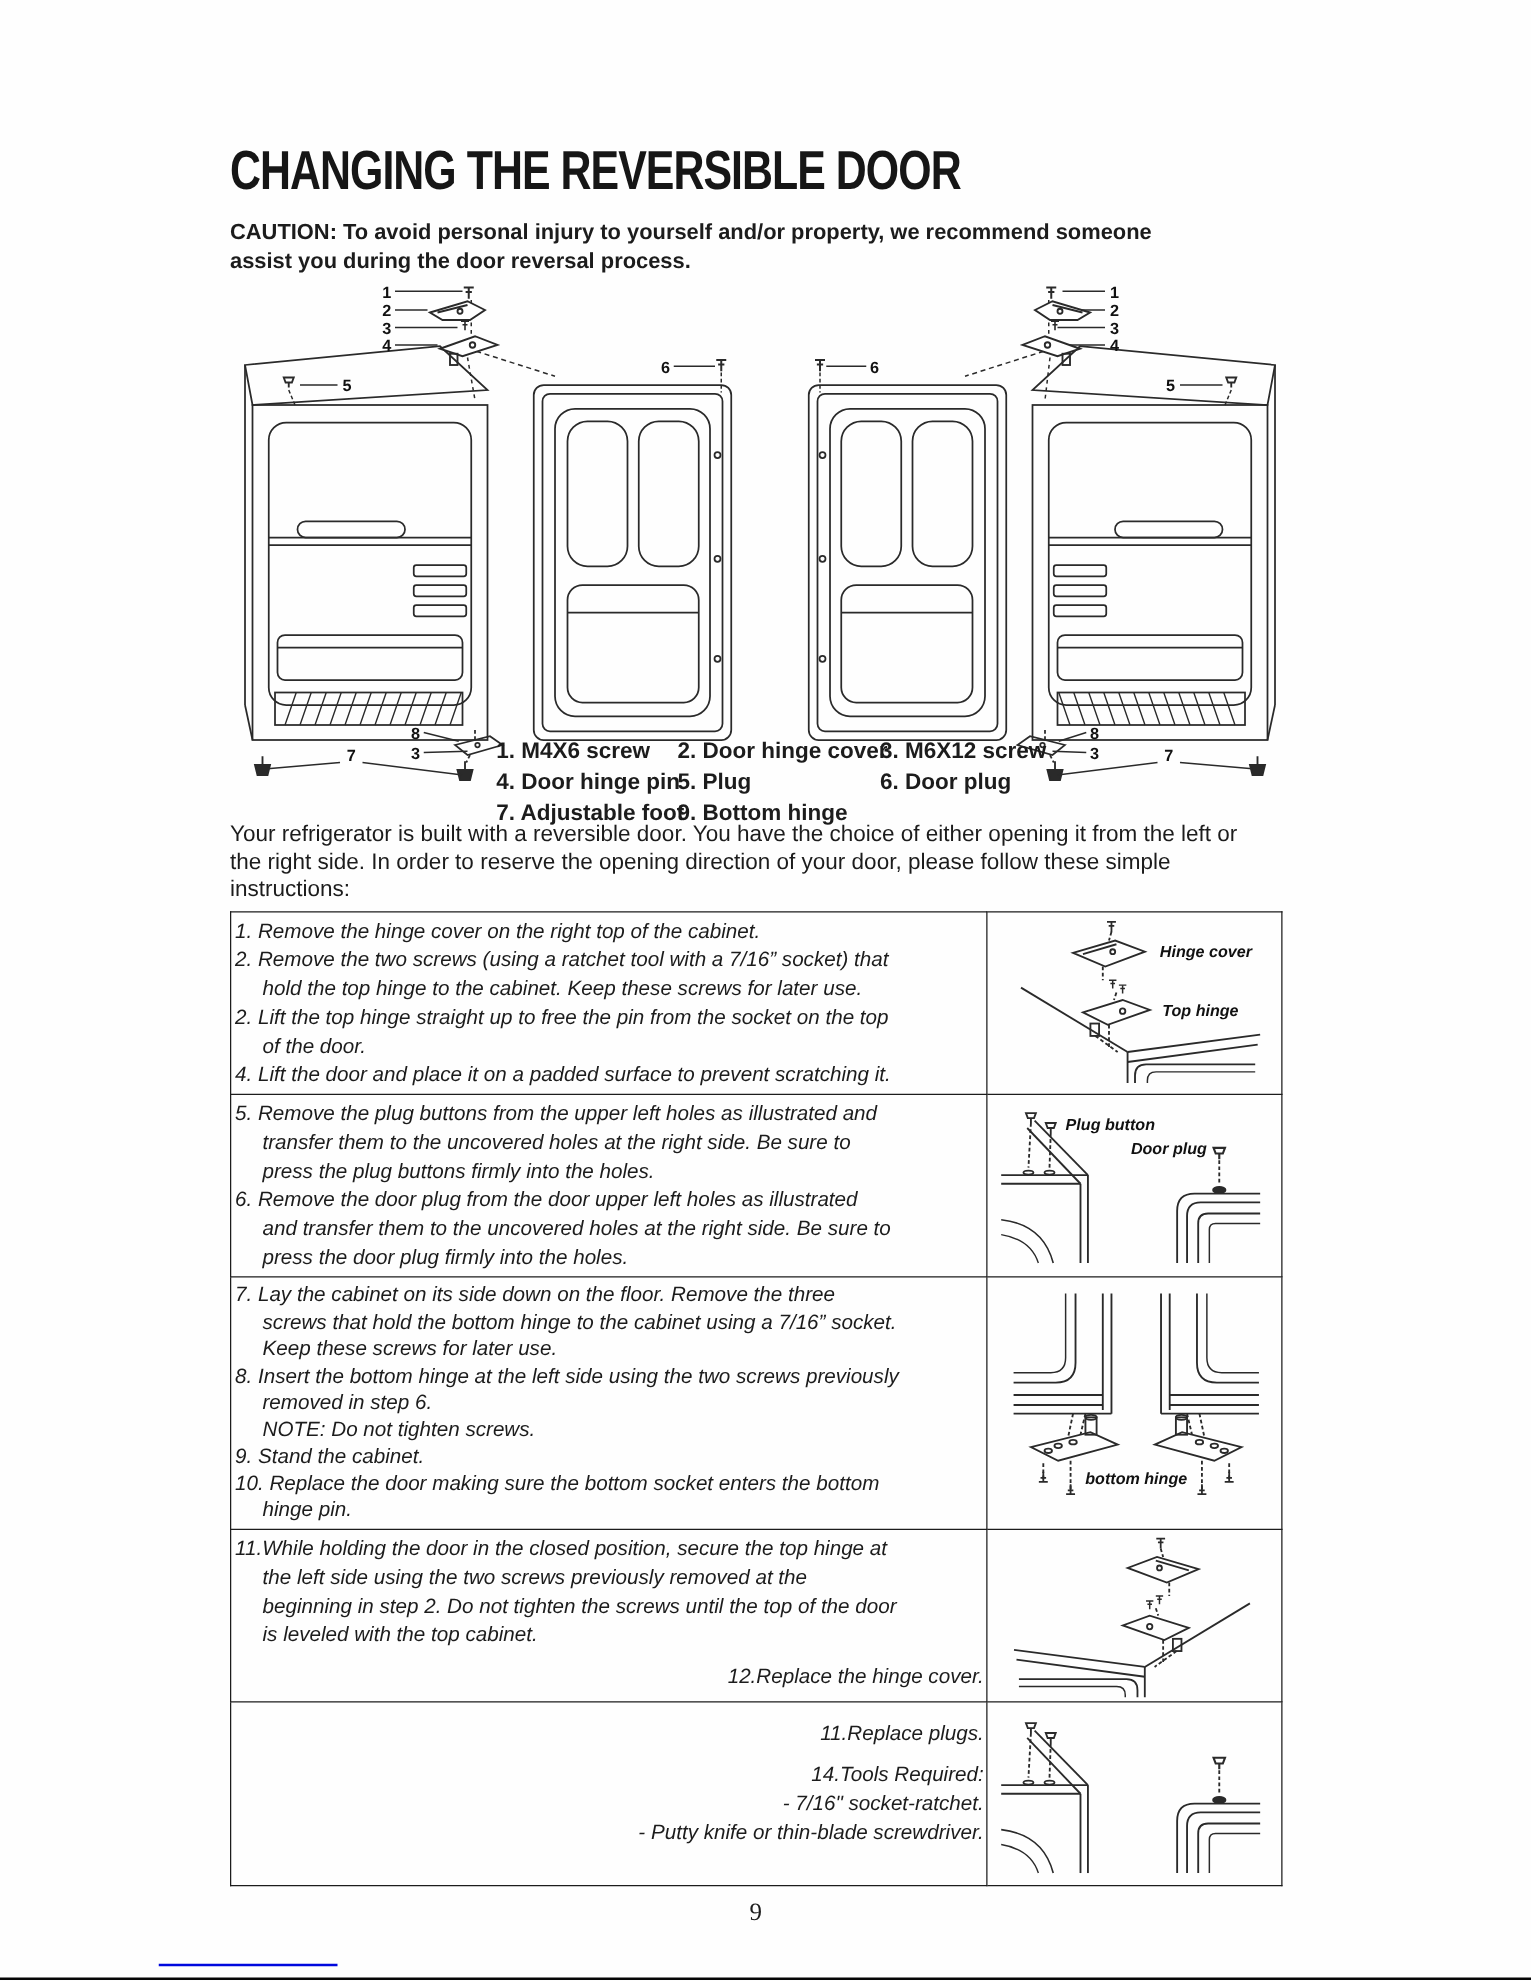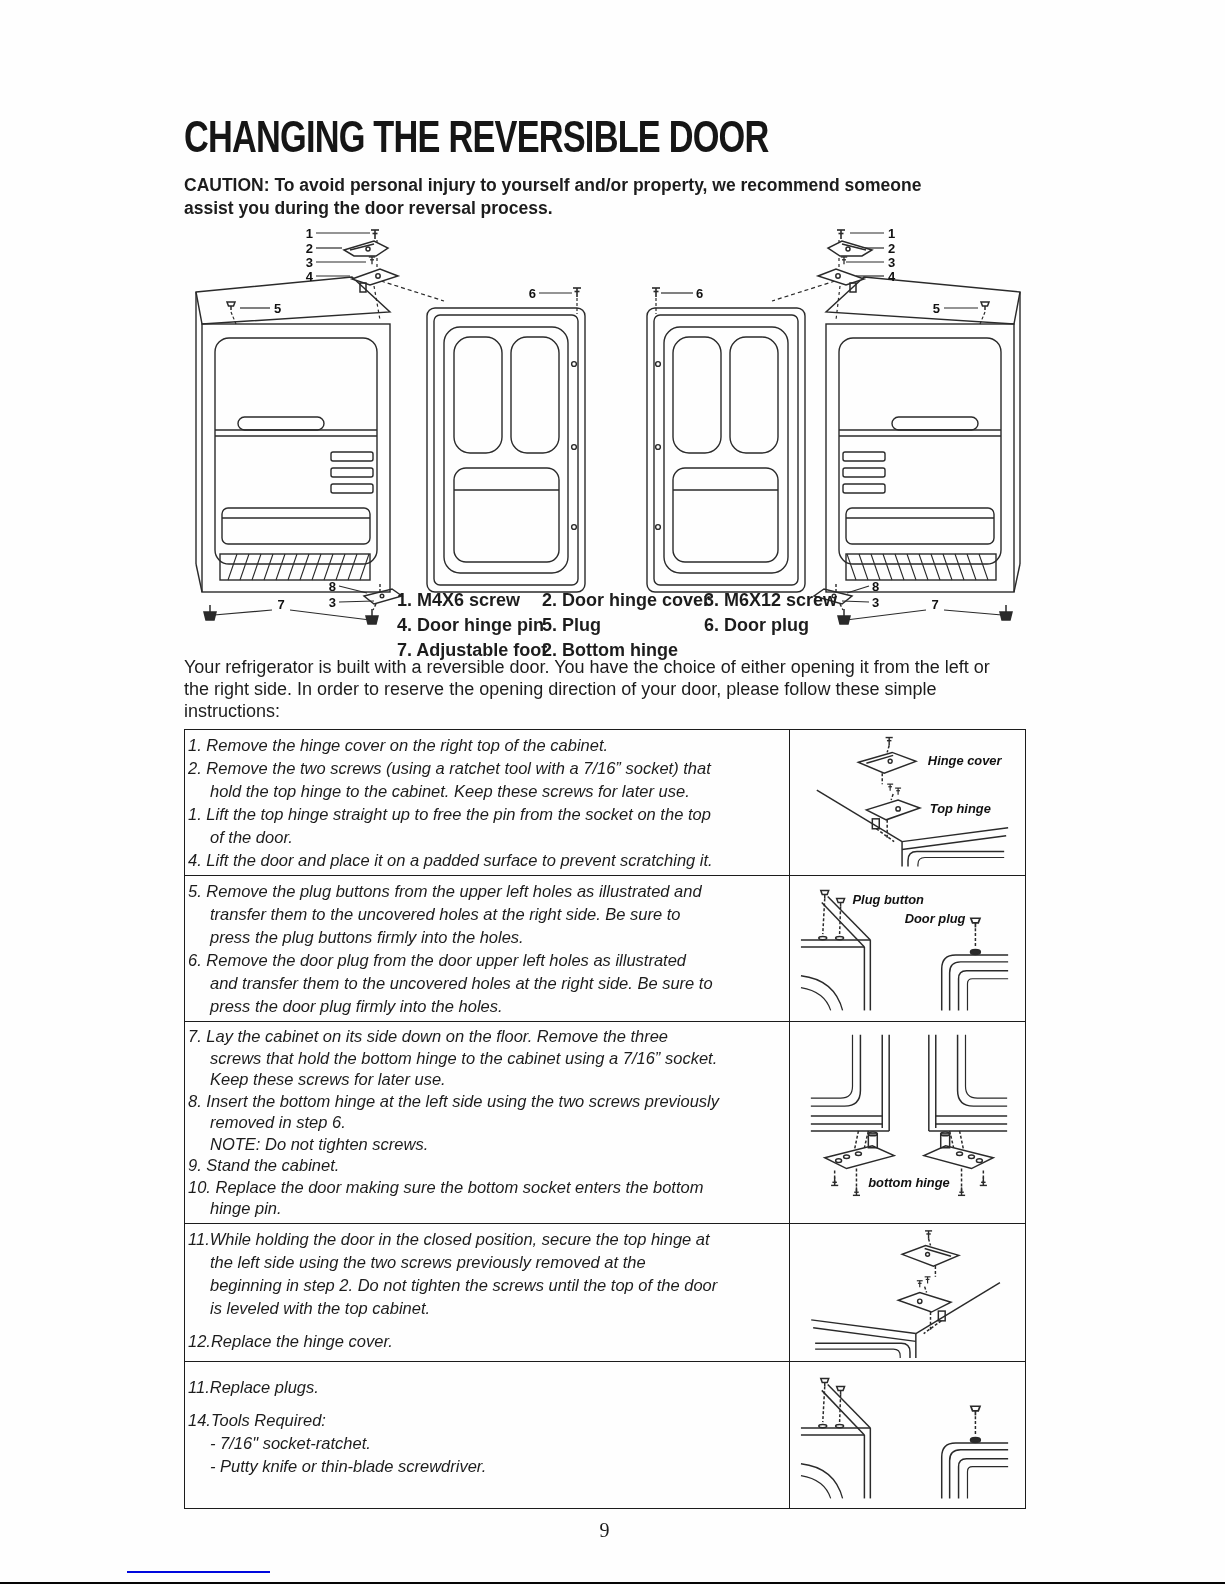--- a/index.html
+++ b/index.html
@@ -10,21 +10,21 @@
   .caution { font-weight:bold; font-size:17.5px; line-height:23px; margin-top:12px; white-space:pre-line; }
   .diagram { position:relative; width:841px; height:430px; margin-top:4px; }
   .legend { position:absolute; left:213px; top:366px; display:grid; grid-template-columns:145px 162px 150px; row-gap:4px; font-size:18px; font-weight:bold; white-space:nowrap; }
   .intro { font-size:18px; line-height:22px; margin-top:2px; white-space:pre-line; }
   table.steps { border-collapse:collapse; margin-top:7px; width:841px; table-layout:fixed; }
   table.steps td { border:1.5px solid #1c1c1c; vertical-align:top;font-style:italic; }
   td.cell-steps { width:605px; padding:4px 2px 3px 3px; }
   td.cell-fig { width:236px; padding:2px 0 0 2px; text-align:left; }
   .step { font-size:16.5px; line-height:23px; white-space:pre-line; padding-left:22px; text-indent:-22px; }
   .tight .step { line-height:21.5px; }
-  .gap-top { margin-top:10px; }
+  .gap-top { margin-top:10px;text-align:right; }
   svg { display:block; }
   td.cell-fig svg, .diagram svg { margin:0 auto; }
   .callout-num { font-size:13px; font-weight:bold; fill:#111; }
   .fig-label { font-size:13px; font-weight:bold; fill:#111; }
   .page-number { margin-top:10px; text-align:center; font-family:"Liberation Serif",serif; font-size:20px; }
   .footer-link { position:absolute; left:127px; top:1571px; width:143px; height:2px; background:#0008dd; }
   .page-bottom { position:absolute; left:0; top:1582px; width:1225px; height:2px; background:#050505; }
 </style>
 </head>
 <body>
@@ -242,36 +242,36 @@
     </svg>
 
     <div class="legend">
       <span>1. M4X6 screw</span>
       <span>2. Door hinge cover</span>
       <span>3. M6X12 screw</span>
       <span>4. Door hinge pin</span>
       <span>5. Plug</span>
       <span>6. Door plug</span>
       <span>7. Adjustable foot</span>
-      <span>2. Bottom hinge</span>
+      <span>9. Bottom hinge</span>
     </div>
   </div>
 
   <p class="intro">Your refrigerator is built with a reversible door.  You have the choice of either opening it from the left or
 the right side.  In order to reserve the opening direction of your door, please follow these simple
 instructions:</p>
 
   <table class="steps">
     <tbody>
         <tr>
       <td class="cell-steps" style="height:143px">
         <p class="step">1. Remove the hinge cover on the right top of the cabinet.</p>
         <p class="step">2. Remove the two screws (using a ratchet tool with a 7/16” socket) that
 hold the top hinge to the cabinet. Keep these screws for later use.</p>
-        <p class="step">1. Lift the top hinge straight up to free the pin from the socket on the top
+        <p class="step">2. Lift the top hinge straight up to free the pin from the socket on the top
 of the door.</p>
         <p class="step">4. Lift the door and place it on a padded surface to prevent scratching it.</p>
       </td>
       <td class="cell-fig">
         <svg width="228" height="136" viewBox="0 0 230 136">
           <use href="#g-corner-hinge"></use>
           <text class="fig-label" x="134" y="33">Hinge cover</text>
           <text class="fig-label" x="136" y="81">Top hinge</text>
         </svg>
       </td>

